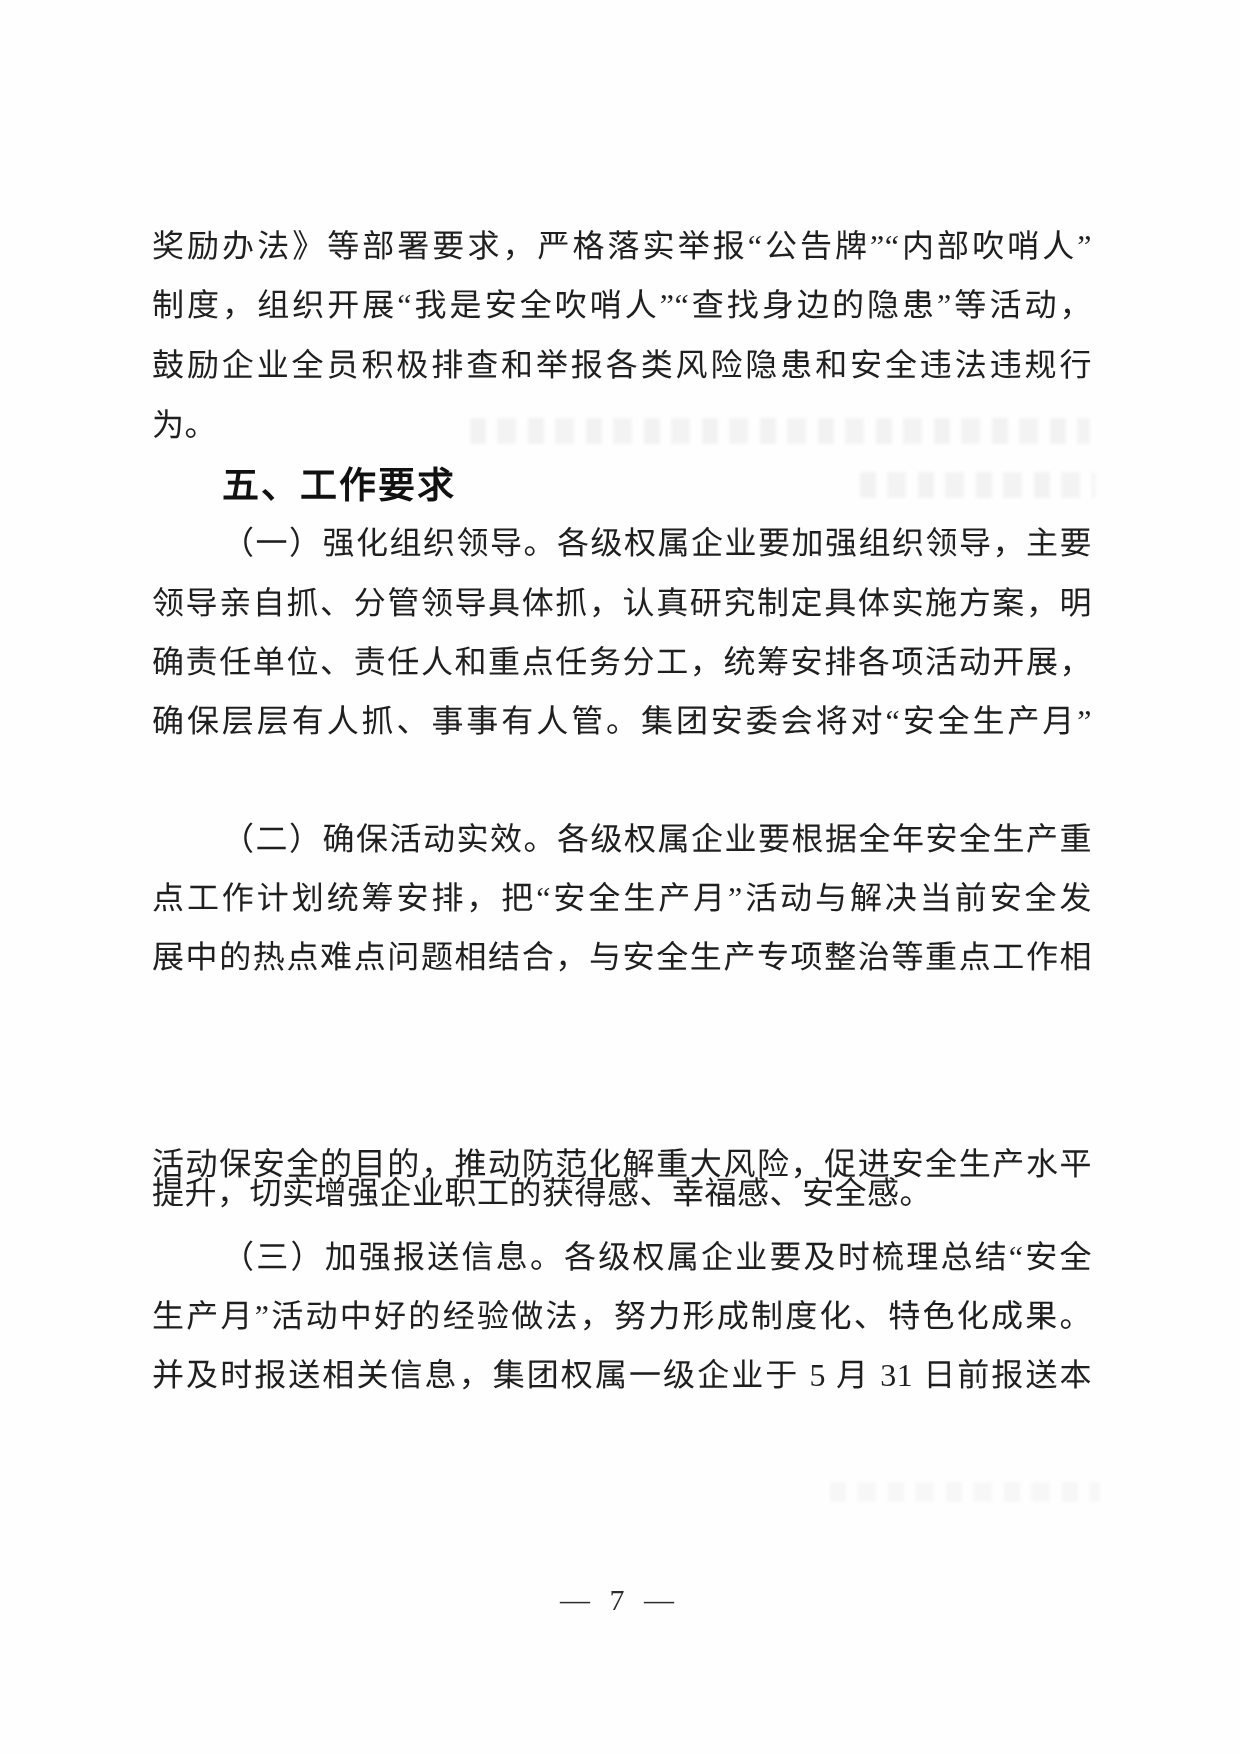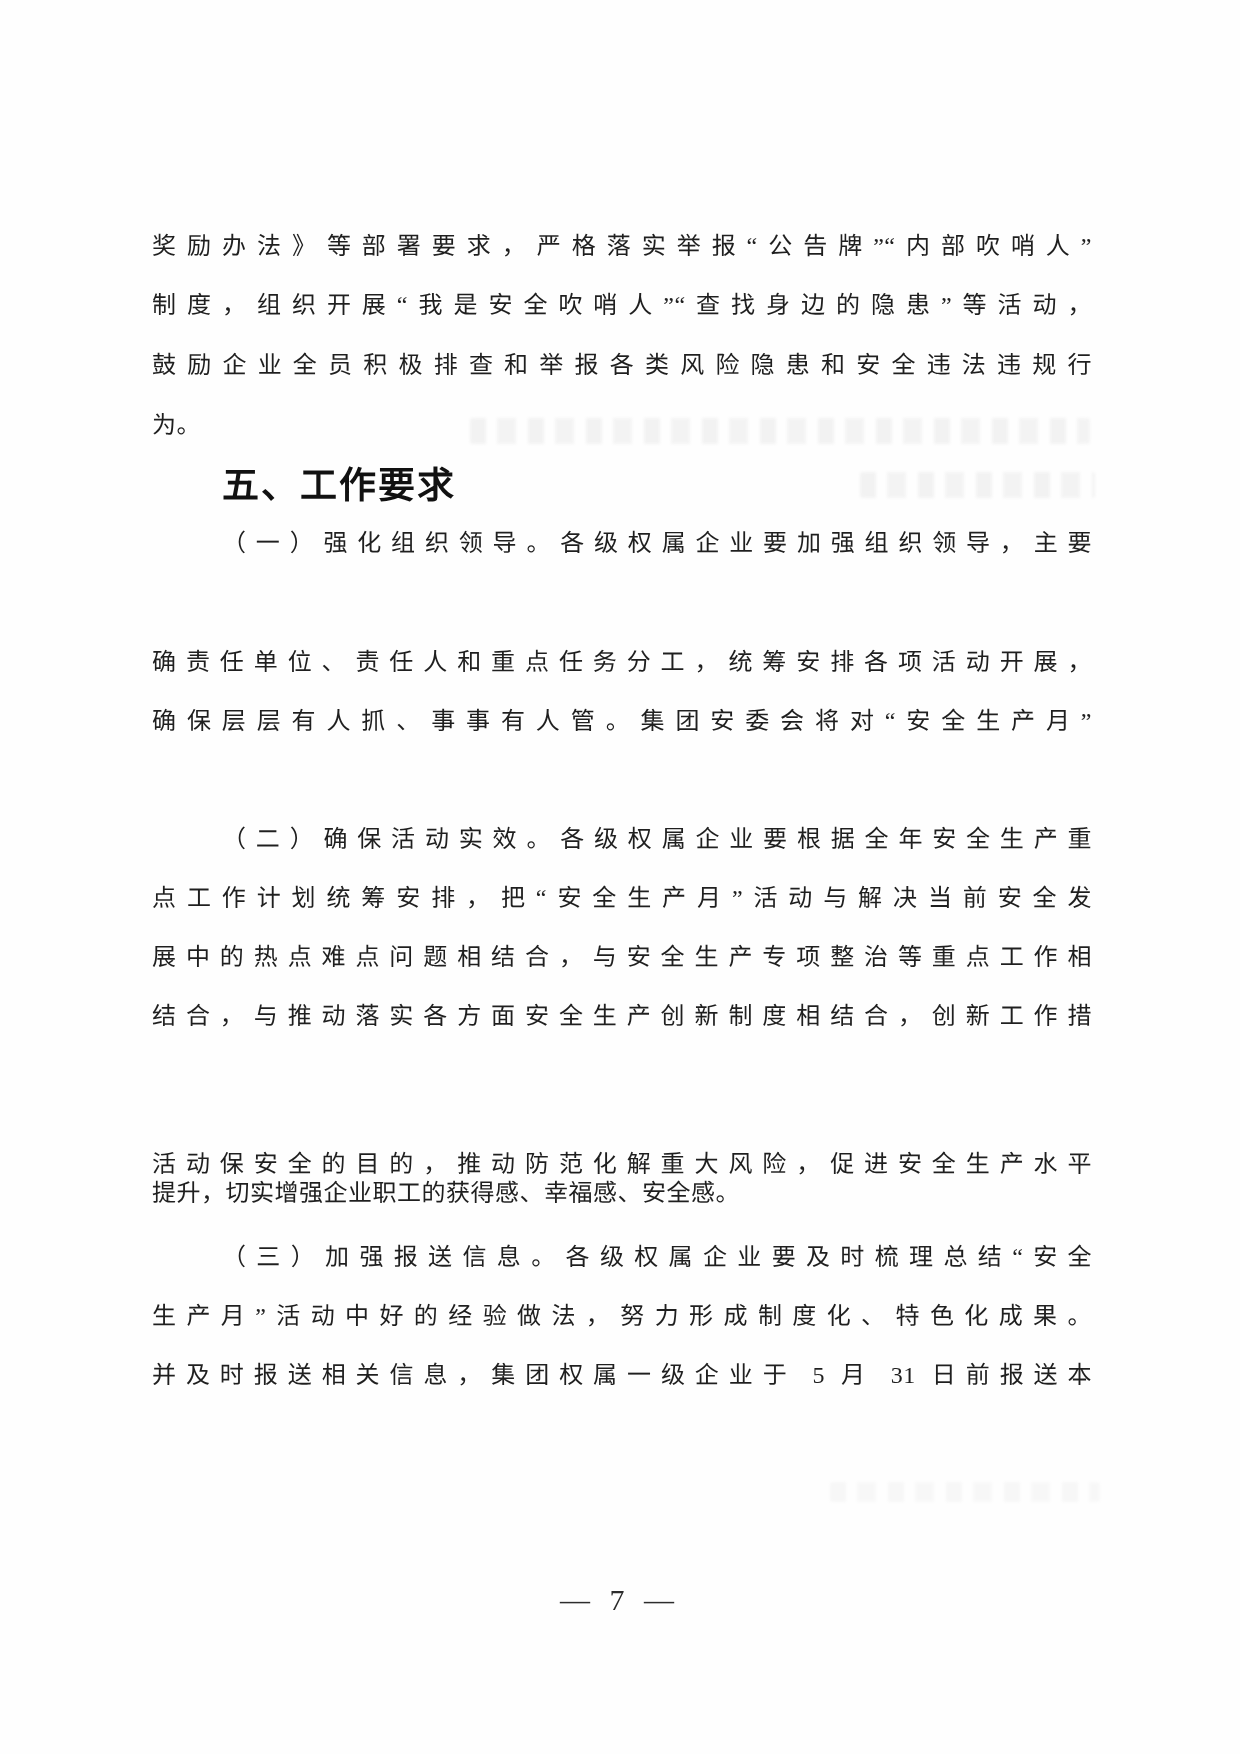--- a/index.html
+++ b/index.html
@@ -15,21 +15,21 @@
     overflow: hidden;
     font-family: "Liberation Serif", "DejaVu Serif", serif;
     color: #1f1f1f;
   }
   .ln {
     position: absolute;
     left: 152px;
     width: 940px;
     height: 59px;
     line-height: 59px;
-    font-size: 24px;
+    font-size: 32px;
     letter-spacing: 0.5px;
     white-space: nowrap;
     box-sizing: border-box;
   }
   .fill {
     white-space: normal;
     text-align: justify;
     text-align-last: justify;
     text-justify: inter-character;
   }
@@ -74,27 +74,27 @@
 <div class="page">
 
   <div class="ln fill" style="top:217px">奖励办法》等部署要求，严格落实举报“公告牌”“内部吹哨人”</div>
   <div class="ln fill" style="top:276px">制度，组织开展“我是安全吹哨人”“查找身边的隐患”等活动，</div>
   <div class="ln fill" style="top:336px">鼓励企业全员积极排查和举报各类风险隐患和安全违法违规行</div>
   <div class="ln" style="top:396px">为。</div>
 
   <div class="ln heading indent" style="top:456px">五、工作要求</div>
 
   <div class="ln fill indent" style="top:514px">（一）强化组织领导。各级权属企业要加强组织领导，主要</div>
+  <div class="ln fill" style="top:574px">领导亲自抓、分管领导具体抓，认真研究制定具体实施方案，明</div>
   <div class="ln fill" style="top:633px">确责任单位、责任人和重点任务分工，统筹安排各项活动开展，</div>
   <div class="ln fill" style="top:692px">确保层层有人抓、事事有人管。集团安委会将对“安全生产月”</div>
 
   <div class="ln fill indent" style="top:810px">（二）确保活动实效。各级权属企业要根据全年安全生产重</div>
   <div class="ln fill" style="top:869px">点工作计划统筹安排，把“安全生产月”活动与解决当前安全发</div>
   <div class="ln fill" style="top:928px">展中的热点难点问题相结合，与安全生产专项整治等重点工作相</div>
-  <div class="ln fill" style="top:987px">结合，与推动落实各方面安全生产创新制度相结合，创新工作措</div>
   <div class="ln fill" style="top:1135px">活动保安全的目的，推动防范化解重大风险，促进安全生产水平</div>
   <div class="ln" style="top:1164px">提升，切实增强企业职工的获得感、幸福感、安全感。</div>
 
   <div class="ln fill indent" style="top:1228px">（三）加强报送信息。各级权属企业要及时梳理总结“安全</div>
   <div class="ln fill" style="top:1287px">生产月”活动中好的经验做法，努力形成制度化、特色化成果。</div>
   <div class="ln fill" style="top:1346px">并及时报送相关信息，集团权属一级企业于 5 月 31 日前报送本</div>
 
   <div class="artifact a"></div>
   <div class="artifact b"></div>
   <div class="artifact c"></div>

